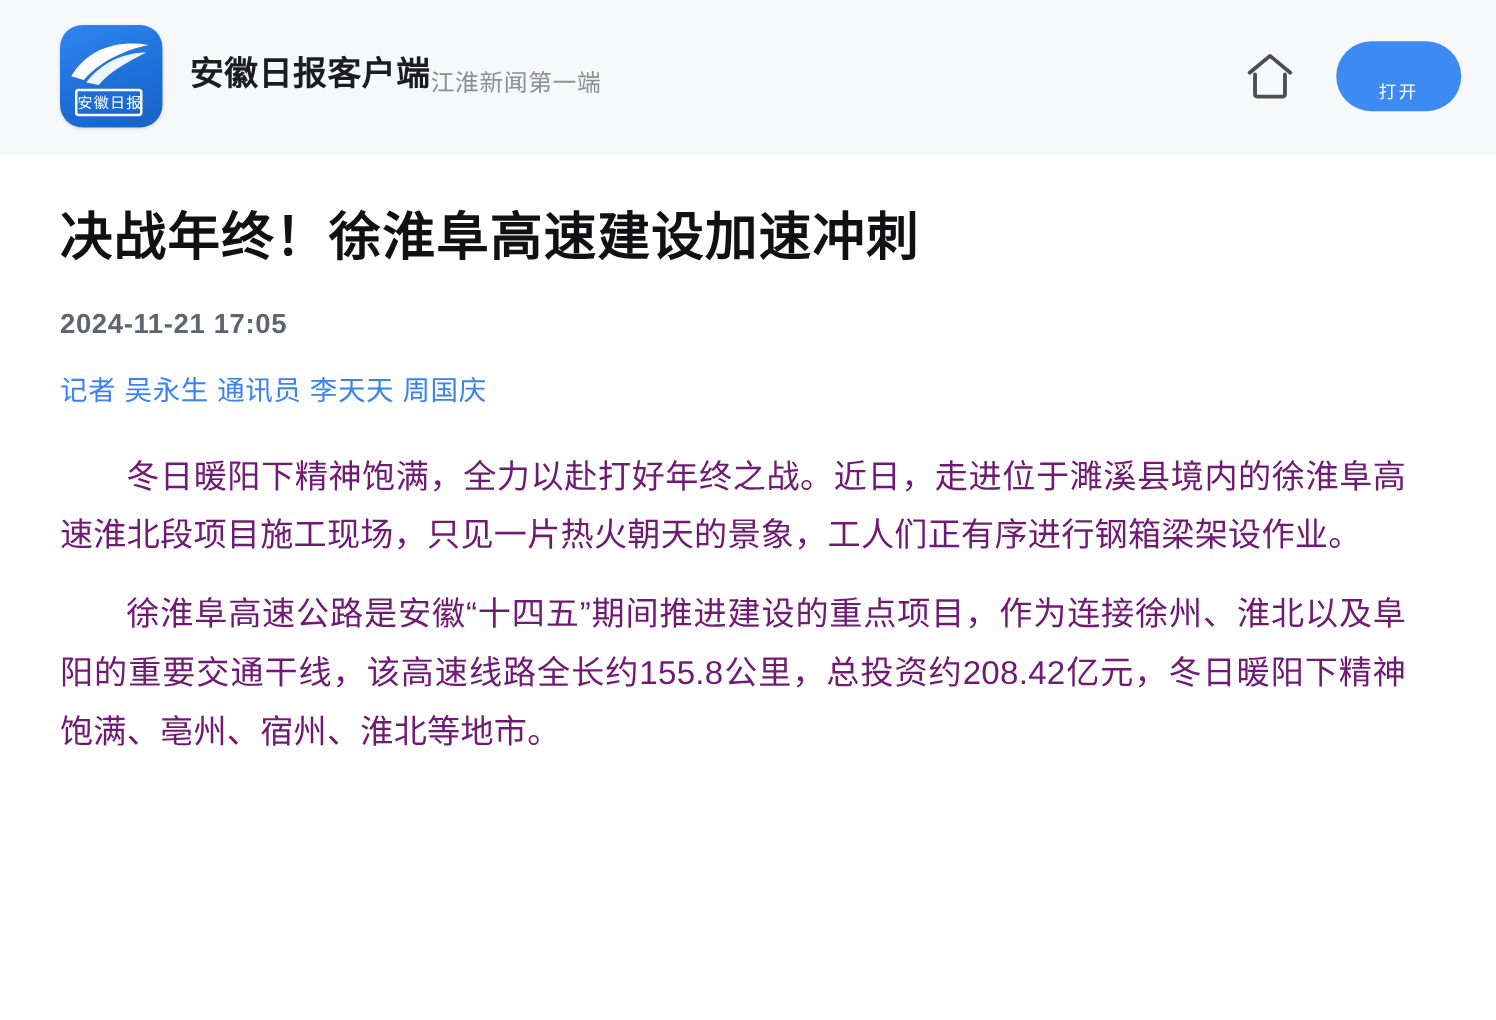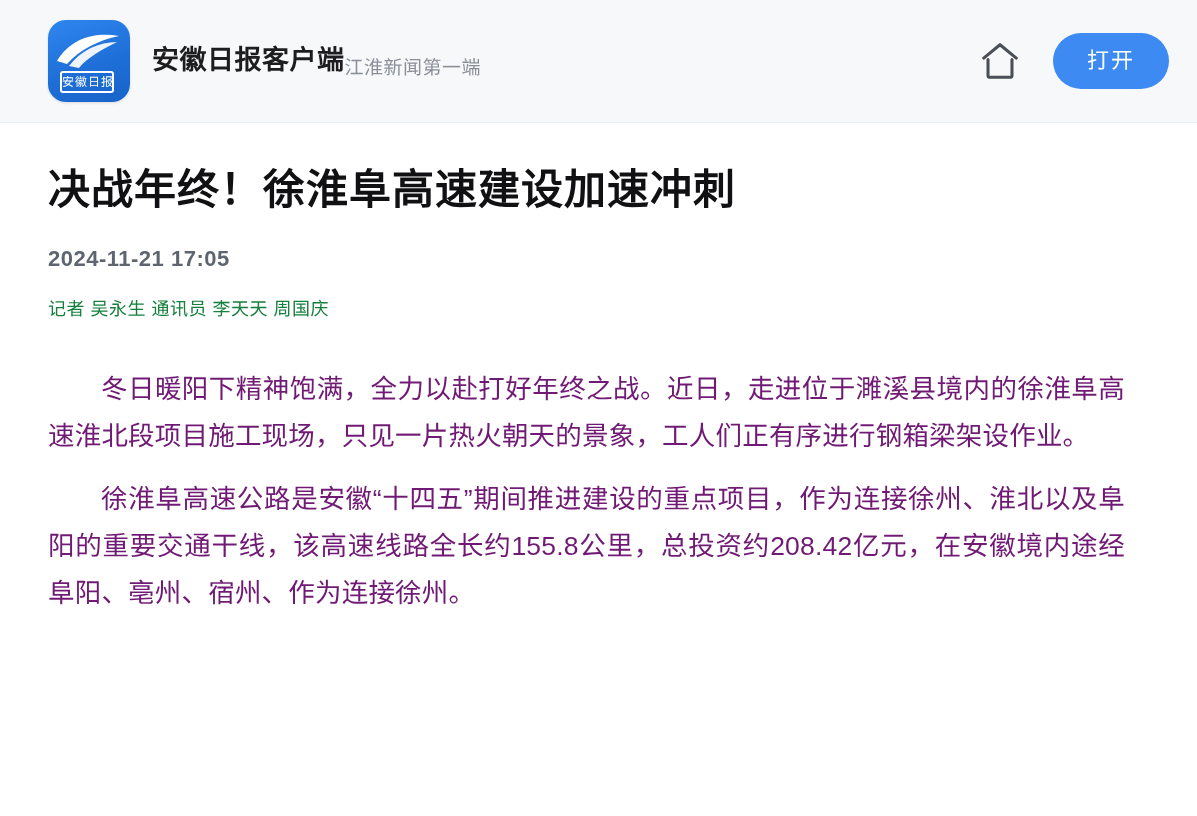--- a/index.html
+++ b/index.html
@@ -87,24 +87,24 @@
     gap: 30px;
   }
   .home-icon {
     width: 46px;
     height: 46px;
     display: block;
   }
   .open-btn {
     background: #3d8bf2;
     color: #ffffff;
-    font-size: 22px;
+    font-size: 14px;
     border: none;
     border-radius: 30px;
-    padding: 0 34px;
+    padding: 12px 34px;
     height: 56px;
     line-height: 56px;
     cursor: pointer;
     font-family: inherit;
     letter-spacing: 2px;
   }
   .divider {
     height: 1px;
     background: #ebedf0;
     width: 100%;
@@ -124,24 +124,24 @@
     margin: 0 0 28px 0;
   }
   .timestamp {
     font-size: 22px;
     color: #5f6570;
     letter-spacing: 0.5px;
     margin-bottom: 22px;
     font-weight: bold;
   }
   .byline {
-    font-size: 18px;
-    color: #15803d;
+    font-size: 22px;
+    color: #3b82f6;
     letter-spacing: 0.5px;
-    margin-bottom: 46px;
+    margin-bottom: 32px;
   }
   .para {
     font-size: 26.5px;
     line-height: 1.78;
     color: #701a75;
     text-indent: 2em;
     margin: 0 0 16px 0;
     letter-spacing: 0.2px;
     text-align: justify;
   }
@@ -173,14 +173,14 @@
   </div>
 </div>
 <div class="divider"></div>
 
 <div class="article">
   <h1 class="headline">决战年终！徐淮阜高速建设加速冲刺</h1>
   <div class="timestamp">2024-11-21 17:05</div>
   <div class="byline">记者 吴永生 通讯员 李天天 周国庆</div>
 
   <p class="para">冬日暖阳下精神饱满，全力以赴打好年终之战。近日，走进位于濉溪县境内的徐淮阜高速淮北段项目施工现场，只见一片热火朝天的景象，工人们正有序进行钢箱梁架设作业。</p>
-  <p class="para">徐淮阜高速公路是安徽“十四五”期间推进建设的重点项目，作为连接徐州、淮北以及阜阳的重要交通干线，该高速线路全长约155.8公里，总投资约208.42亿元，在安徽境内途经阜阳、亳州、宿州、作为连接徐州。</p>
+  <p class="para">徐淮阜高速公路是安徽“十四五”期间推进建设的重点项目，作为连接徐州、淮北以及阜阳的重要交通干线，该高速线路全长约155.8公里，总投资约208.42亿元，冬日暖阳下精神饱满、亳州、宿州、淮北等地市。</p>
 </div>
 
 </body></html>

